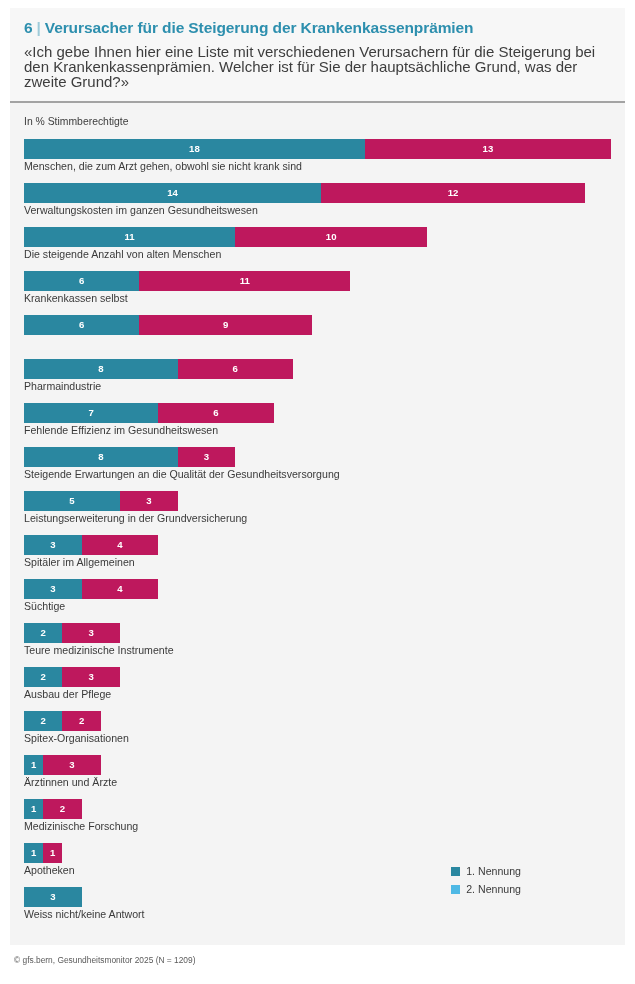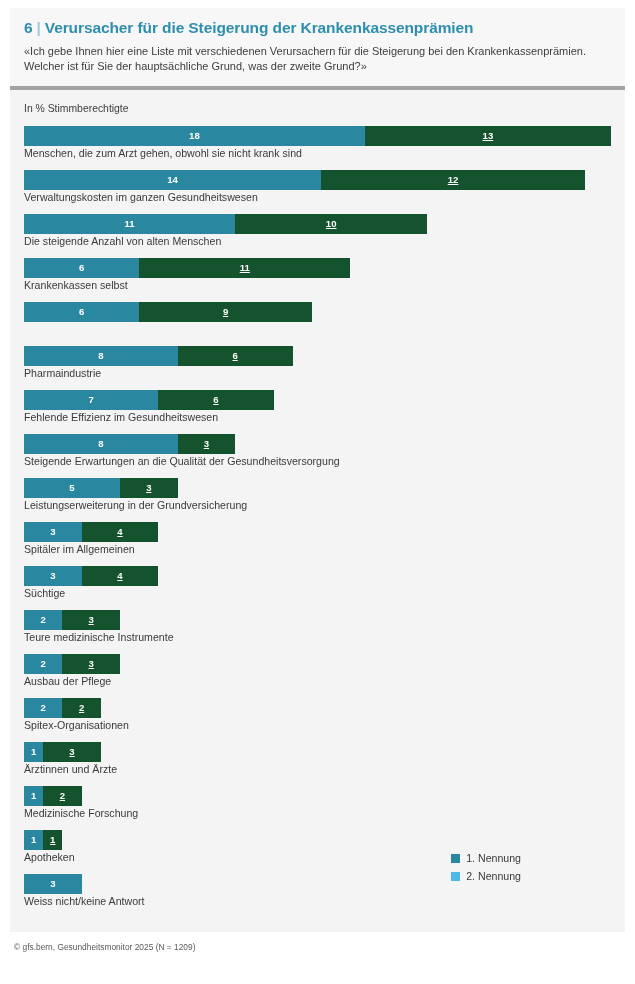--- a/index.html
+++ b/index.html
@@ -24,41 +24,41 @@
   }
   .panel {
     background: #f4f4f4;
     width: 615px;
     box-sizing: border-box;
   }
   
   .header {
     background: #f7f7f7;
     padding: 10px 14px 12px 14px;
-    border-bottom: 4px solid #a3a3a3;
+    border-bottom: 2px solid #a3a3a3;
     box-sizing: border-box;
   }
   .title {
     color: #2d8fae;
     font-size: 15.5px;
     font-weight: bold;
     letter-spacing: -0.1px;
     line-height: 20px;
     margin: 0 0 6px 0;
     white-space: nowrap;
   }
   .title .num { margin-right: 2px; }
   .title .sep {
     color: #9fcbd9;
     font-weight: bold;
     margin: 0 4px 0 2px;
   }
   .subtitle {
     color: #3d3d3d;
-    font-size: 11px;
+    font-size: 15px;
     line-height: 15px;
     margin: 0;
     max-width: 580px;
   }
   
   .body {
     background: #f4f4f4;
     padding: 10px 14px 14px 14px;
     box-sizing: border-box;
     position: relative;
@@ -85,21 +85,21 @@
     display: flex;
     align-items: center;
     justify-content: center;
     color: #ffffff;
     font-size: 9.6px;
     font-weight: bold;
     line-height: 1;
     box-sizing: border-box;
   }
   .seg.first { background: #2a87a0; }
-  .seg.second { background: #14532d; text-decoration: underline; }
+  .seg.second { background: #be185d; }
   .cat-label {
     color: #3a3a3a;
     font-size: 10.6px;
     line-height: 14px;
     white-space: nowrap;
   }
   
   .legend {
     position: absolute;
     right: 104px;

